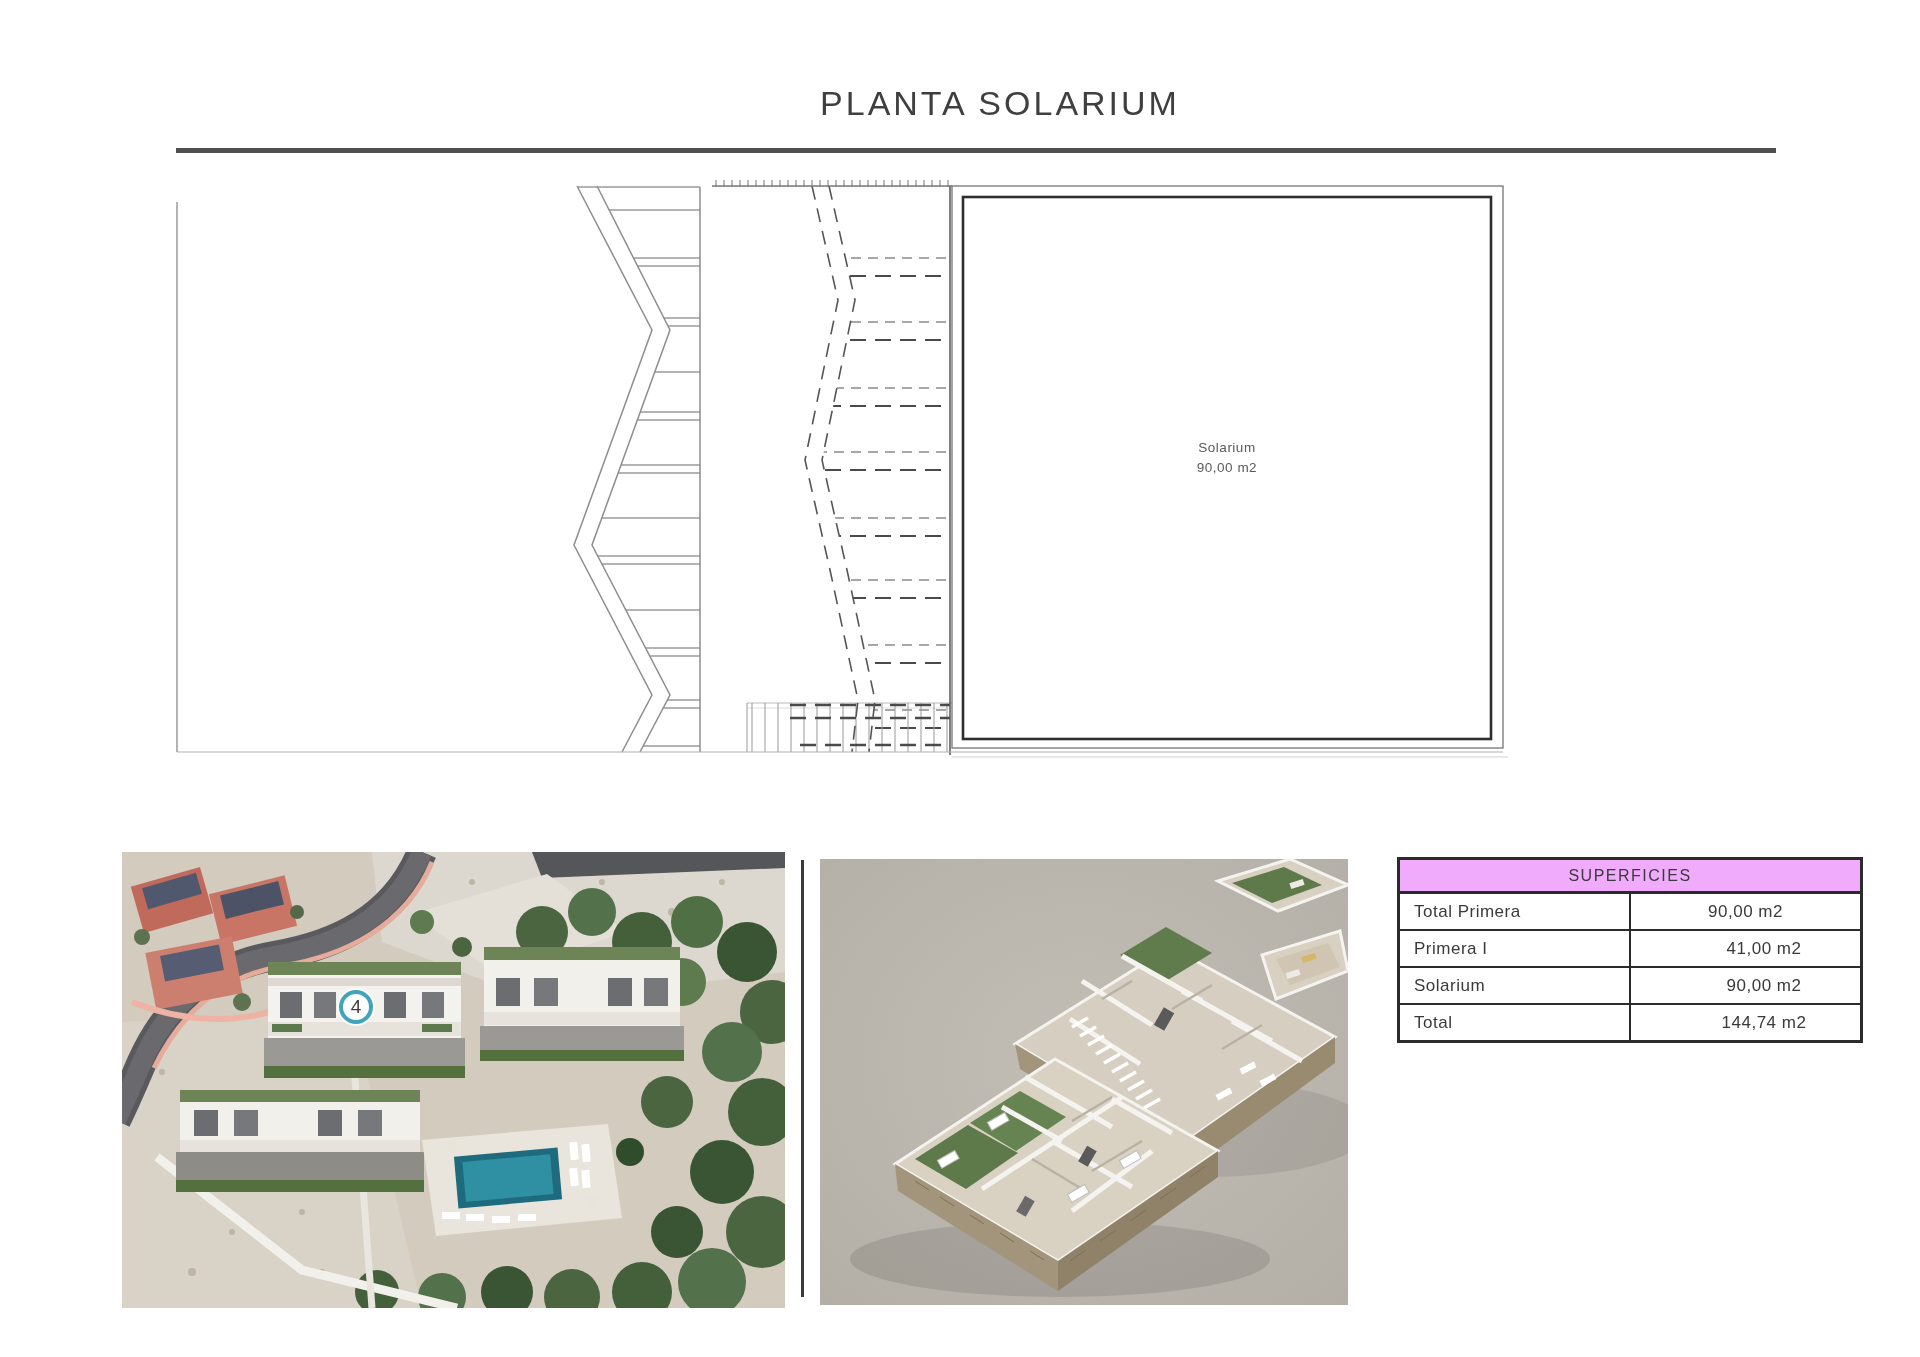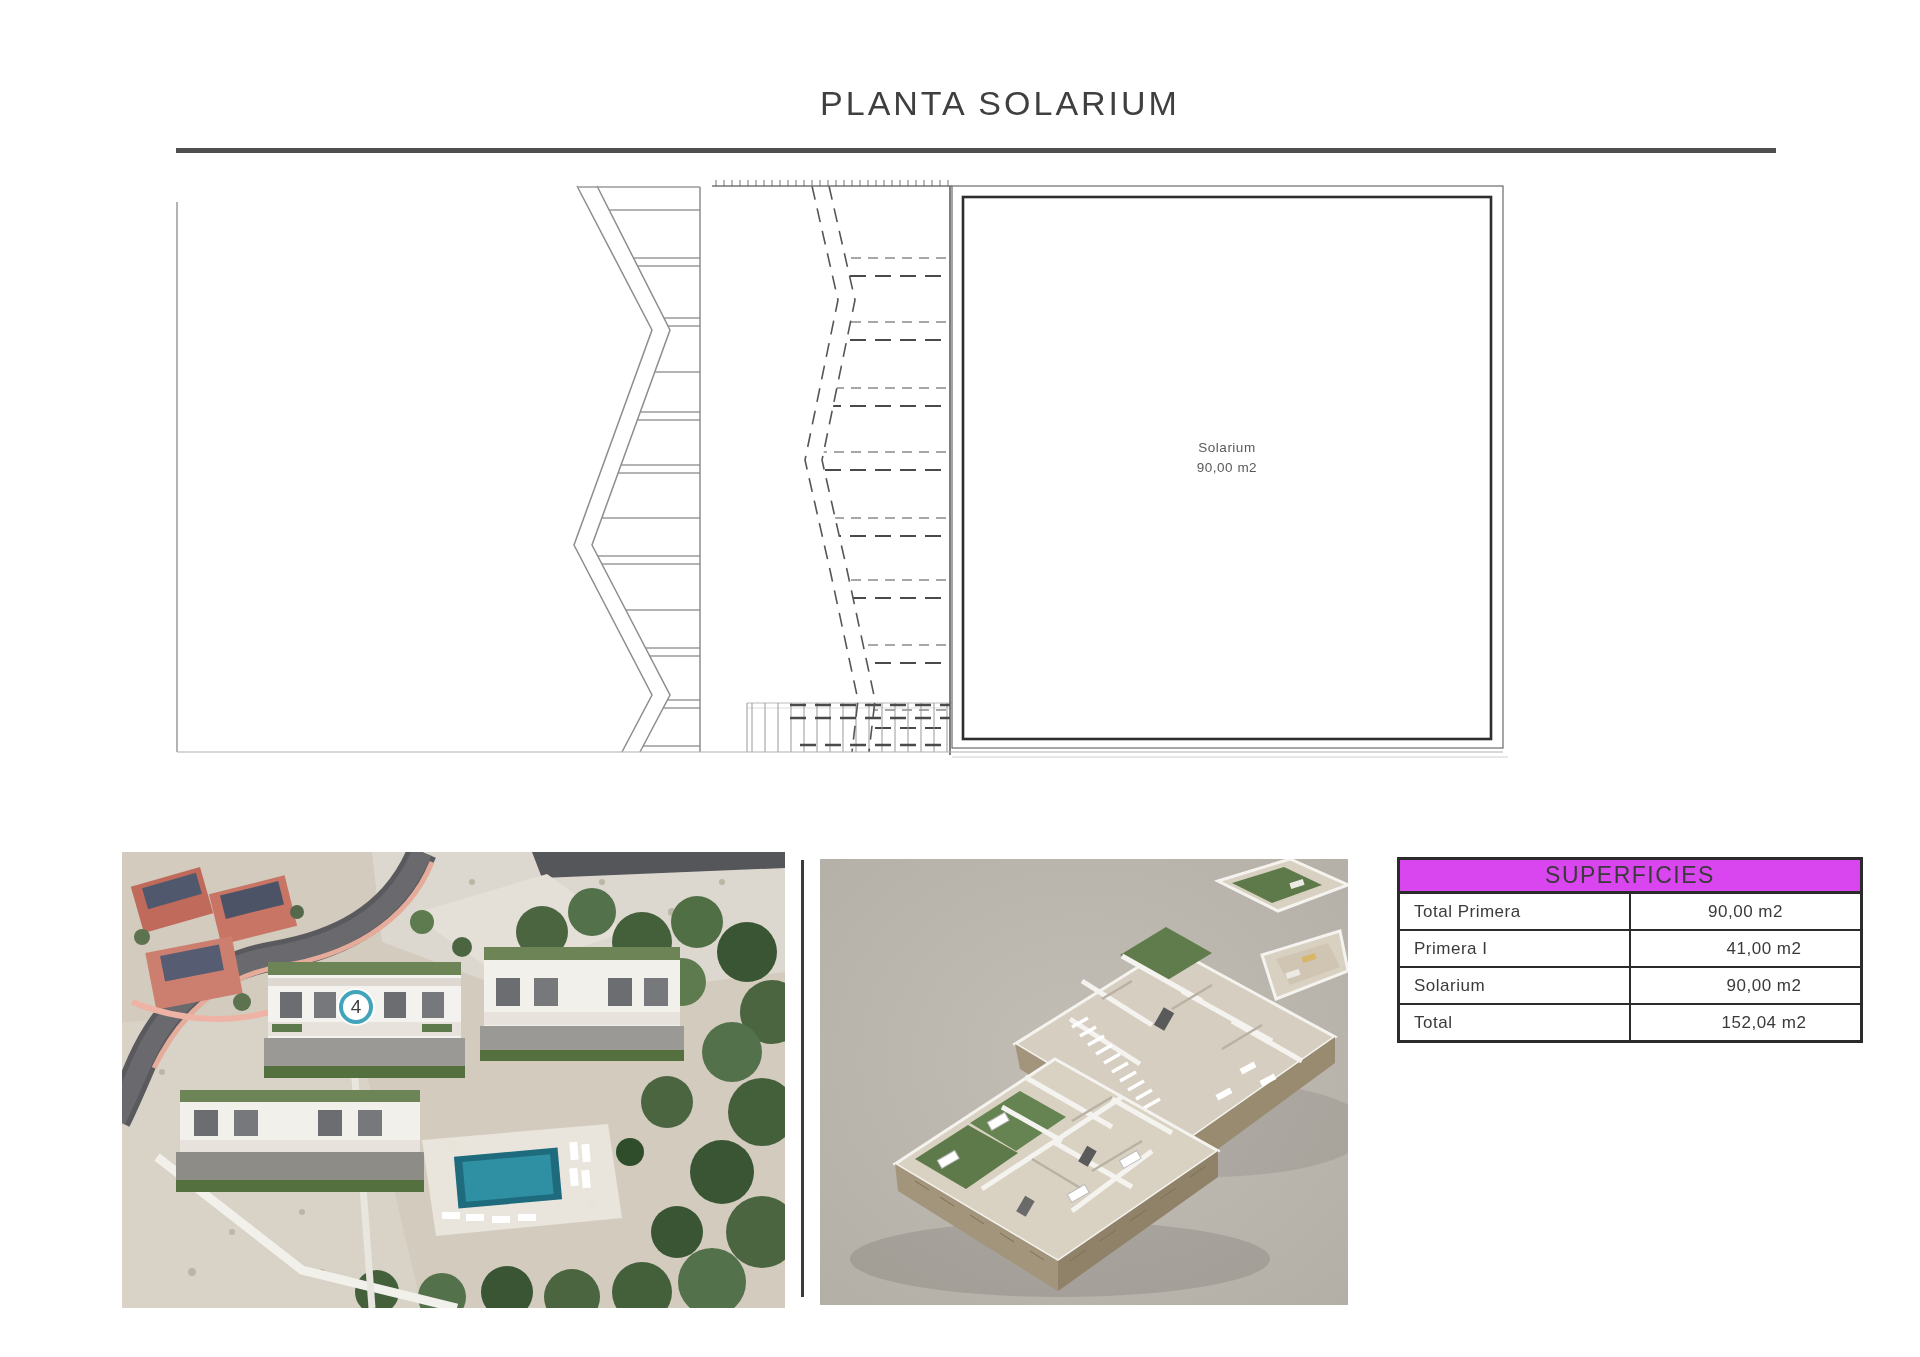--- a/index.html
+++ b/index.html
@@ -16,21 +16,21 @@
   .panel-divider{position:absolute;left:801px;top:860px;width:3px;height:437px;
       background:#3a3a3a;}
   .render-panel{left:820px;top:859px;width:528px;height:446px;background:#b8b3ab;}
   .badge{position:absolute;left:217px;top:138px;width:34px;height:34px;
       border-radius:50%;background:#ffffff;border:4px solid #41a4ba;
       box-sizing:border-box;display:flex;align-items:center;justify-content:center;
       font-size:19px;color:#3f3f3f;box-shadow:0 0 0 2px rgba(255,255,255,.8);}
   .sup-table{position:absolute;left:1397px;top:857px;width:466px;
       border:3px solid #2b2b2b;box-sizing:border-box;background:#fff;}
   .sup-table table{width:100%;border-collapse:collapse;table-layout:fixed;}
-  .sup-table th{background:#d946ef;height:29px;font-size:23px;font-weight:400;
+  .sup-table th{background:#f0abfc;height:29px;font-size:16px;font-weight:400;
       letter-spacing:1.5px;color:#3a3a3a;border-bottom:3px solid #2b2b2b;}
   .sup-table td{height:33px;font-size:17px;letter-spacing:.5px;color:#3a3a3a;}
   .sup-table tr + tr td{border-top:2px solid #2b2b2b;padding-left:38px;}
   .sup-table td.lbl{width:216px;padding-left:14px;border-right:2px solid #2b2b2b;}
   .sup-table td.val{text-align:center;}
 </style>
 </head>
 <body>
 
 <h1 class="page-title">PLANTA SOLARIUM</h1>
@@ -292,17 +292,17 @@
         <tr>
           <td class="lbl">Primera I</td>
           <td class="val">41,00 m2</td>
         </tr>
         <tr>
           <td class="lbl">Solarium</td>
           <td class="val">90,00 m2</td>
         </tr>
         <tr>
           <td class="lbl">Total</td>
-          <td class="val">152,04 m2</td>
+          <td class="val">144,74 m2</td>
         </tr>
       </tbody>
   </table>
 </div>
 
 </body></html>

